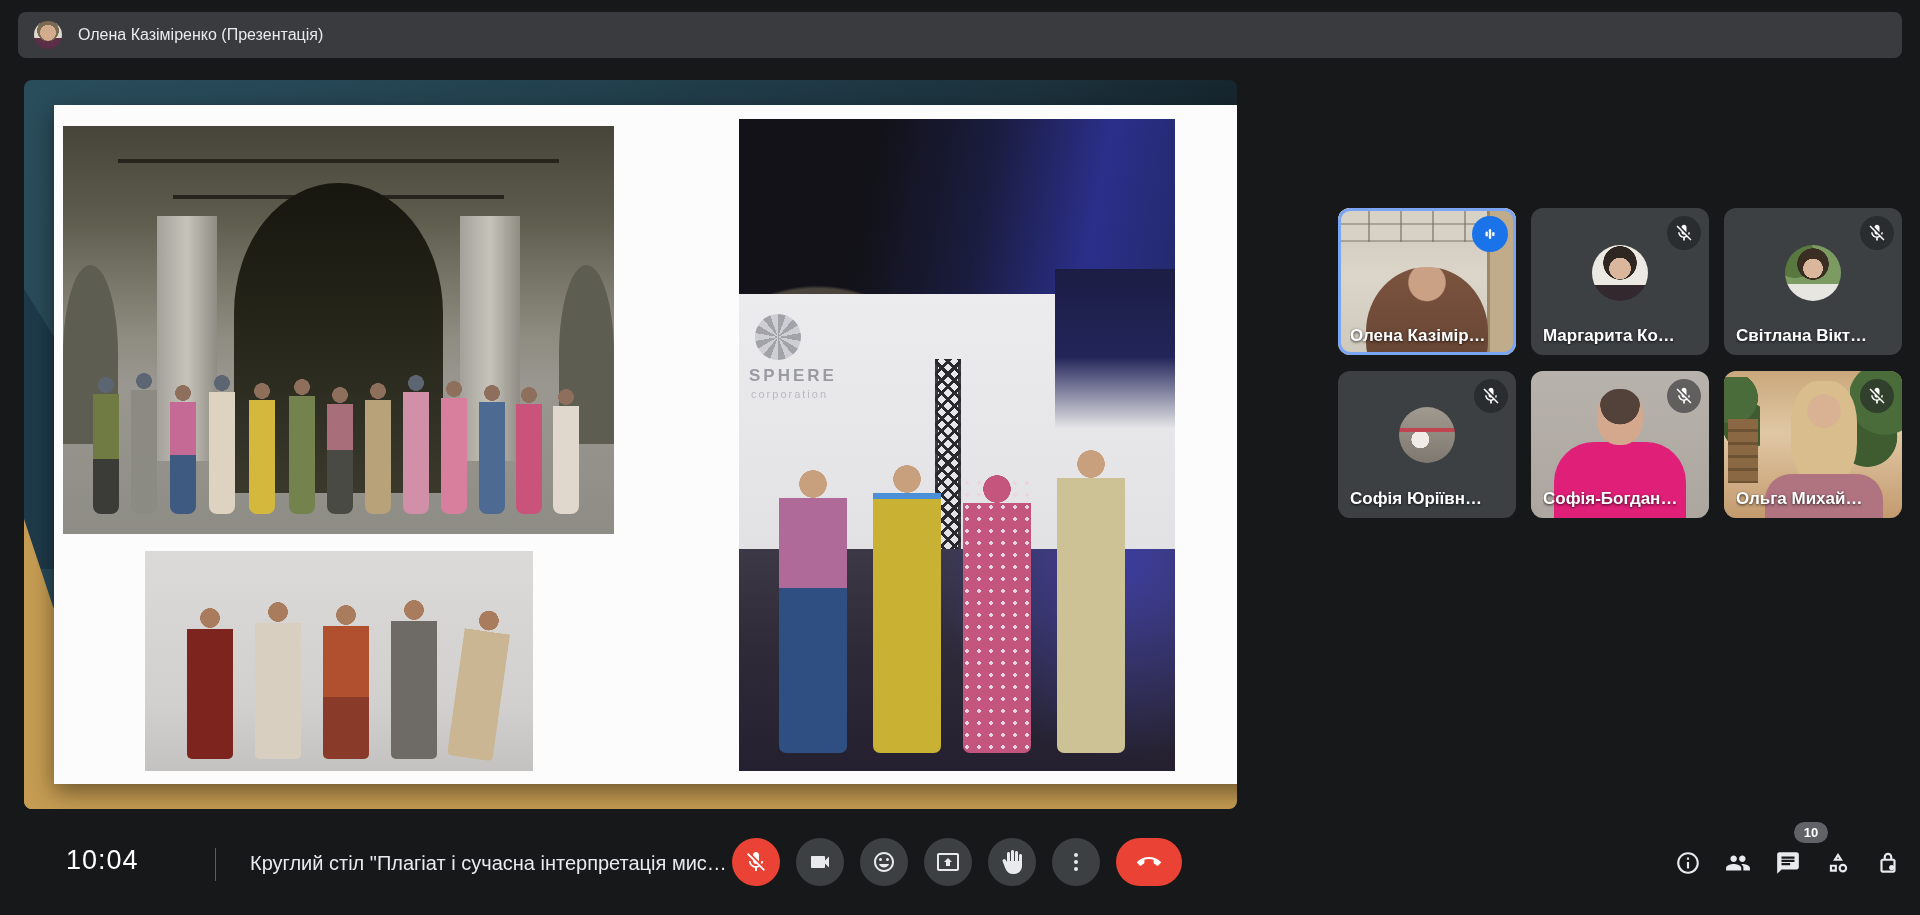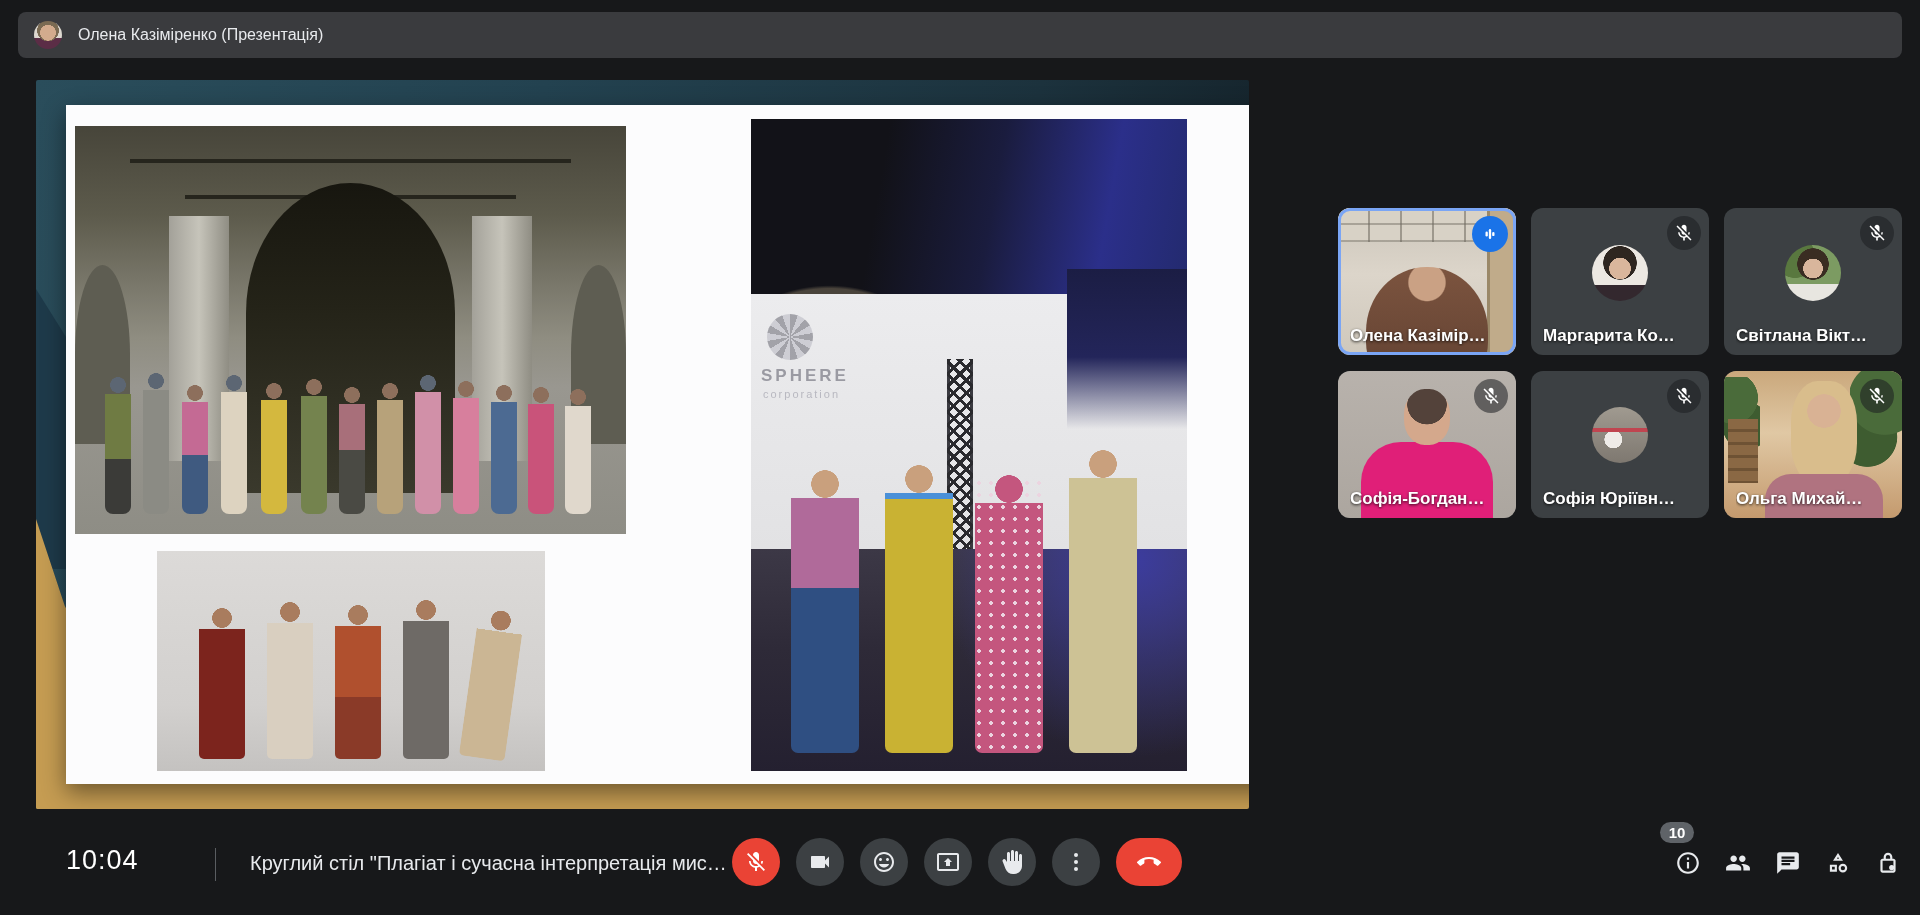--- a/index.html
+++ b/index.html
@@ -10,21 +10,21 @@
   .topbar{position:absolute;left:18px;top:12px;right:18px;height:46px;background:#3a3b3e;
           border-radius:8px;display:flex;align-items:center;padding-left:16px;gap:16px;box-sizing:border-box;}
   .tb-avatar{width:28px;height:28px;border-radius:50%;flex:0 0 auto;
      background:
        radial-gradient(circle 8px at 50% 42%, #d3ab8d 97%, transparent),
        radial-gradient(circle 11px at 50% 34%, #7a6a52 97%, transparent),
        linear-gradient(180deg,#ddd8d0 0 62%, #5b2d46 62%);}
   .tb-label{font-size:16px;color:#e8eaed;}
 
   
-  .stage{position:absolute;left:36px;top:80px;width:1213px;height:729px;border-radius:2px;overflow:hidden;
+  .stage{position:absolute;left:24px;top:80px;width:1213px;height:729px;border-radius:8px;overflow:hidden;
          background:linear-gradient(100deg,#2a4d5b 0%,#234250 38%,#1c323d 75%,#131f26 100%);}
   .navy-corner{position:absolute;left:0;bottom:240px;width:70px;height:280px;background:#1e3a4a;
          clip-path:polygon(0 0,100% 40%,100% 100%,0 100%);}
   .gold-corner{position:absolute;left:0;bottom:0;width:160px;height:290px;background:#c59c52;
          clip-path:polygon(0 0,18% 30%,60% 72%,100% 100%,0 100%);}
   .gold-strip{position:absolute;left:0;right:0;bottom:0;height:25px;background:#c59c52;}
   .slide{position:absolute;left:30px;top:25px;width:1243px;height:679px;background:#fcfcfd;
          box-shadow:0 8px 22px rgba(0,0,0,.45);}
   .ph{position:absolute;overflow:hidden;}
 
@@ -150,22 +150,22 @@
   .controls{position:absolute;left:732px;top:838px;display:flex;gap:16px;align-items:center;}
   .cbtn{width:48px;height:48px;border-radius:50%;background:#3c4043;border:none;cursor:pointer;
         display:flex;align-items:center;justify-content:center;padding:0;}
   .cbtn svg{width:24px;height:24px;fill:#e8eaed;}
   .cbtn.red{background:#ea4335;}
   .cbtn.red svg{fill:#fff;}
   .cbtn.end{width:66px;border-radius:24px;}
   .right-icons{position:absolute;right:19px;top:850px;display:flex;gap:24px;align-items:center;}
   .ricon{width:26px;height:26px;display:flex;align-items:center;justify-content:center;cursor:pointer;}
   .ricon svg{width:26px;height:26px;fill:#e8eaed;}
-  .count-badge{position:absolute;left:1660px;top:822px;min-width:34px;height:21px;border-radius:11px;
-        background:#5f6368;color:#fff;font-size:15px;font-weight:bold;
+  .count-badge{position:absolute;left:1794px;top:822px;min-width:34px;height:21px;border-radius:11px;
+        background:#5f6368;color:#fff;font-size:13px;font-weight:bold;
         display:flex;align-items:center;justify-content:center;z-index:2;}
 </style>
 </head>
 <body>
 
 <svg width="0" height="0" style="position:absolute">
   <defs>
     <symbol id="i-micoff" viewBox="0 0 24 24">
         <path d="M19 11h-1.7c0 .74-.16 1.43-.43 2.05l1.23 1.23c.56-.98.9-2.09.9-3.28zm-4.02.17c0-.06.02-.11.02-.17V5c0-1.66-1.34-3-3-3S9 3.34 9 5v.18l5.98 5.99zM4.27 3L3 4.27l6.01 6.01V11c0 1.66 1.33 3 2.99 3 .22 0 .44-.03.65-.08l1.66 1.66c-.71.33-1.5.52-2.31.52-2.76 0-5.3-2.1-5.3-5.1H5c0 3.41 2.72 6.23 6 6.72V21h2v-3.28c.91-.13 1.77-.45 2.54-.9L19.73 21 21 19.73 4.27 3z"></path>
       </symbol>
@@ -318,40 +318,40 @@
             <use href="#i-micoff"></use>
           </svg>
         </div>
       <span class="pname">Світлана Вікт…</span>
     </div>
 
 
 
 
     <div class="tile">
+      <div class="pavatar av-sofy"></div>
+      <div class="badge">
+          <svg class="ic">
+            <use href="#i-micoff"></use>
+          </svg>
+        </div>
+      <span class="pname">Софія Юріївн…</span>
+    </div>
+
+    <div class="tile">
       <div class="vid v-sofb">
         <div class="hoodS"></div>
           <div class="headS"></div>
       </div>
       <div class="badge">
           <svg class="ic">
             <use href="#i-micoff"></use>
           </svg>
         </div>
       <span class="pname">Софія-Богдан…</span>
-    </div>
-
-    <div class="tile">
-      <div class="pavatar av-sofy"></div>
-      <div class="badge">
-          <svg class="ic">
-            <use href="#i-micoff"></use>
-          </svg>
-        </div>
-      <span class="pname">Софія Юріївн…</span>
     </div>
 
     <div class="tile">
       <div class="vid v-olga">
         <div class="plantL"></div>
           <div class="plantR"></div>
           <div class="shelfO"></div>
         <div class="hairG"></div>
           <div class="sweatO"></div>
       </div>

